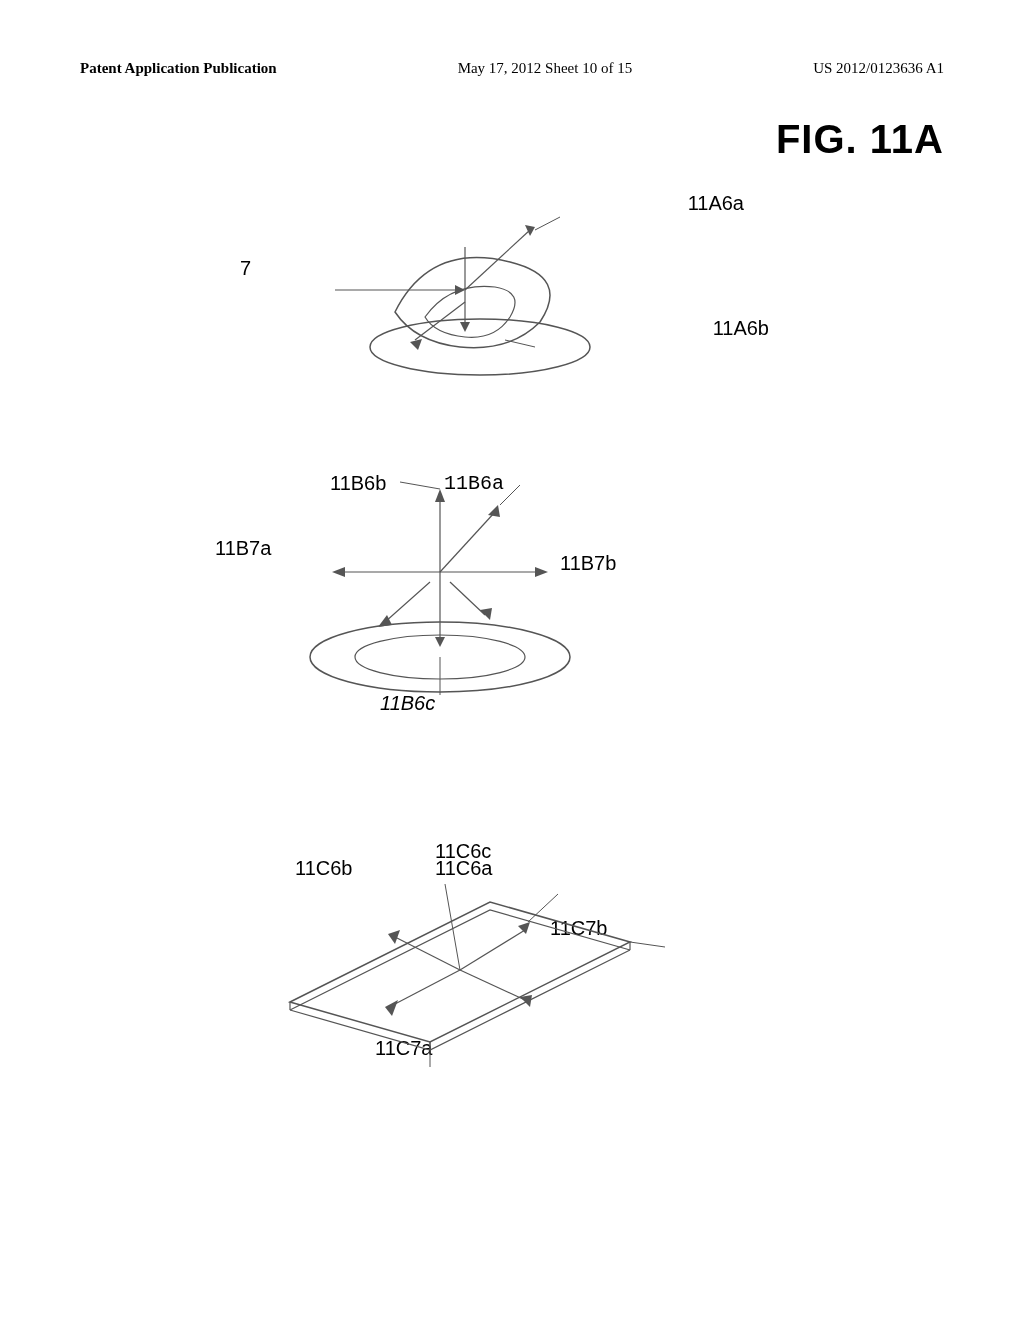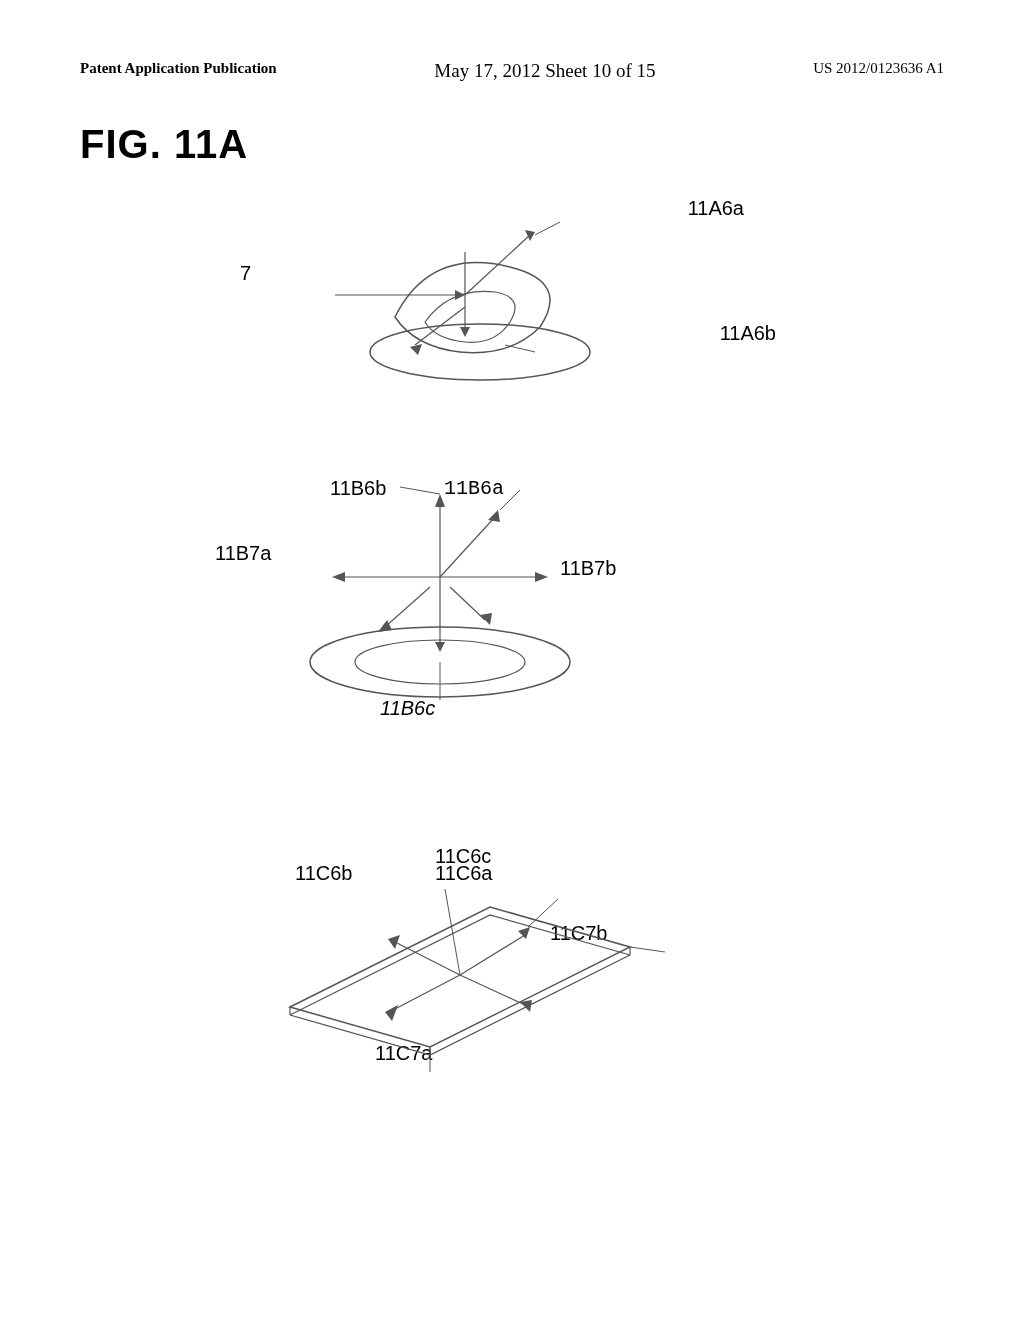--- a/index.html
+++ b/index.html
@@ -26,26 +26,27 @@
     }
     .header-left {
       font-weight: bold;
       font-size: 15px;
     }
     .header-right {
       font-size: 15px;
       text-align: right;
     }
     .header-center {
-      font-size: 19px;
+      font-size: 15px;
       text-align: right;
     }
     .fig-section {
       margin-bottom: 60px;
       position: relative;
+      text-align: right;
     }
     .fig-title {
       font-size: 40px;
       font-weight: bold;
       font-family: Arial, sans-serif;
       letter-spacing: 1px;
       margin-bottom: 10px;
     }
     .fig-area {
       position: relative;
@@ -79,21 +80,21 @@
   </div>
 
   <div class="fig-section">
     <div class="fig-title">FIG. 11A</div>
     <div class="fig-area" style="height:230px;">
 
       <span class="label" style="left:160px; top:85px;">7</span>
 
       <span class="label" style="right:200px; top:20px;">11A6a</span>
 
-      <span class="label" style="right:168px; top:145px;">11A6b</span>
+      <span class="label" style="right:175px; top:145px;">11A6b</span>
 
       <svg width="420" height="200" style="left:160px; top:20px;" viewBox="0 0 420 200">
 
         <ellipse cx="240" cy="155" rx="110" ry="28" fill="none" stroke="#555" stroke-width="1.5"></ellipse>
 
         <path d="M155,120 Q190,50 270,70 Q330,85 300,130 Q270,160 220,155 Q175,150 155,120Z" fill="none" stroke="#555" stroke-width="1.5"></path>
 
         <path d="M185,125 Q210,90 255,95 Q285,100 270,125 Q255,148 225,145 Q195,142 185,125Z" fill="none" stroke="#555" stroke-width="1.2"></path>
 
         <line x1="95" y1="98" x2="215" y2="98" stroke="#555" stroke-width="1.2"></line>

